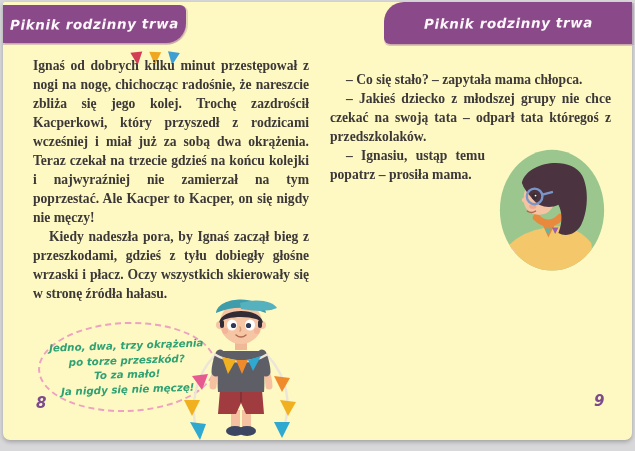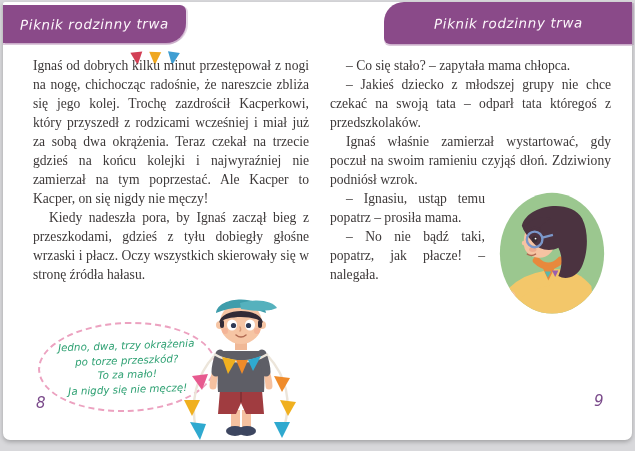--- a/index.html
+++ b/index.html
@@ -3,22 +3,23 @@
 <meta charset="utf-8">
 <style>
   html,body{margin:0;padding:0;}
   body{
     width:635px;height:451px;position:relative;overflow:hidden;
     background:#d8d8db;
     font-family:"Liberation Serif", serif;
   }
   #spread{
     position:absolute;left:3px;top:2px;width:629px;height:438px;
-    background:#ffffff;border-radius:2px 2px 7px 7px;
+    background:#fef9c3;border-radius:2px 2px 7px 7px;
     box-shadow:0 2px 4px rgba(0,0,0,.25);
+    font-weight:bold;
   }
   
   .banner{
     position:absolute;background:#8a4a89;
     display:flex;align-items:center;justify-content:center;
     box-shadow:0 2px 0 rgba(138,74,137,.30), 2px 1px 0 rgba(138,74,137,.22);
   }
   .banner-left{left:0;top:3px;width:183px;height:38px;border-radius:0 6px 20px 0;}
   .banner-right{right:0;top:0;width:248px;height:42px;border-radius:20px 0 0 6px;}
   .banner-title{
@@ -32,21 +33,21 @@
   .tri-2{border-top:13px solid #efa71f;transform:rotate(2deg);}
   .tri-3{border-top:13px solid #3f9ed2;transform:rotate(8deg);}
   
   .body-text{
     position:absolute;font-size:13.6px;line-height:19px;color:#3c3838;
     text-align:justify;
   }
   .body-text p{margin:0;}
   .body-text p.indent{text-indent:16px;}
   .left-text{left:30px;top:54px;width:276px;}
-  .right-text{left:327px;top:54px;width:281px;}
+  .right-text{left:327px;top:68px;width:281px;}
   
   .bubble{
     position:absolute;left:35px;top:320px;width:174px;height:86px;
     border:2px dashed #eca2c0;border-radius:50%;
     display:flex;flex-direction:column;align-items:center;justify-content:center;
     transform:rotate(-2deg);
   }
   .bubble span{
     display:block;color:#2fa173;text-align:center;
     font-family:"DejaVu Sans", sans-serif;font-style:italic;
@@ -151,21 +152,20 @@
   </div>
 
   <div>
     <div class="banner banner-right">
       <span class="banner-title">Piknik rodzinny trwa</span>
     </div>
 
     <div class="body-text right-text">
       <p class="indent">– Co się stało? – zapytała mama chłopca.</p>
       <p class="indent">– Jakieś dziecko z młodszej grupy nie chce czekać na swoją tata – odparł tata któregoś z przedszkolaków.</p>
-      <p class="indent">Ignaś właśnie zamierzał wystartować, gdy poczuł na swoim ramieniu czyjąś dłoń. Zdziwiony podniósł wzrok.</p>
 
       <div class="woman-float">
         <svg viewBox="0 0 122 140" width="118" height="128" aria-hidden="true">
           <defs>
             <clipPath id="wclip">
                 <ellipse cx="61" cy="68" rx="57" ry="66"></ellipse>
               </clipPath>
           </defs>
           <ellipse cx="61" cy="68" rx="57" ry="66" fill="#9bc78f"></ellipse>
           <g clip-path="url(#wclip)">
@@ -192,19 +192,18 @@
             <ellipse cx="42" cy="53" rx="3" ry="3.6" fill="#3a2d33"></ellipse>
             <circle cx="43" cy="52" r="1" fill="#ffffff"></circle>
 
             <polygon points="53,88 60,88 56.5,95" fill="#59b8ad"></polygon>
             <polygon points="61,87 68,87 64.5,94" fill="#9a5fae"></polygon>
           </g>
         </svg>
       </div>
 
       <p class="indent">– Ignasiu, ustąp temu popatrz – prosiła mama.</p>
-      <p class="indent">– No nie bądź taki, popatrz, jak płacze! – nalegała.</p>
     </div>
 
     <div class="pageno pageno-right">9</div>
   </div>
 
 </div>
 
 </body></html>

